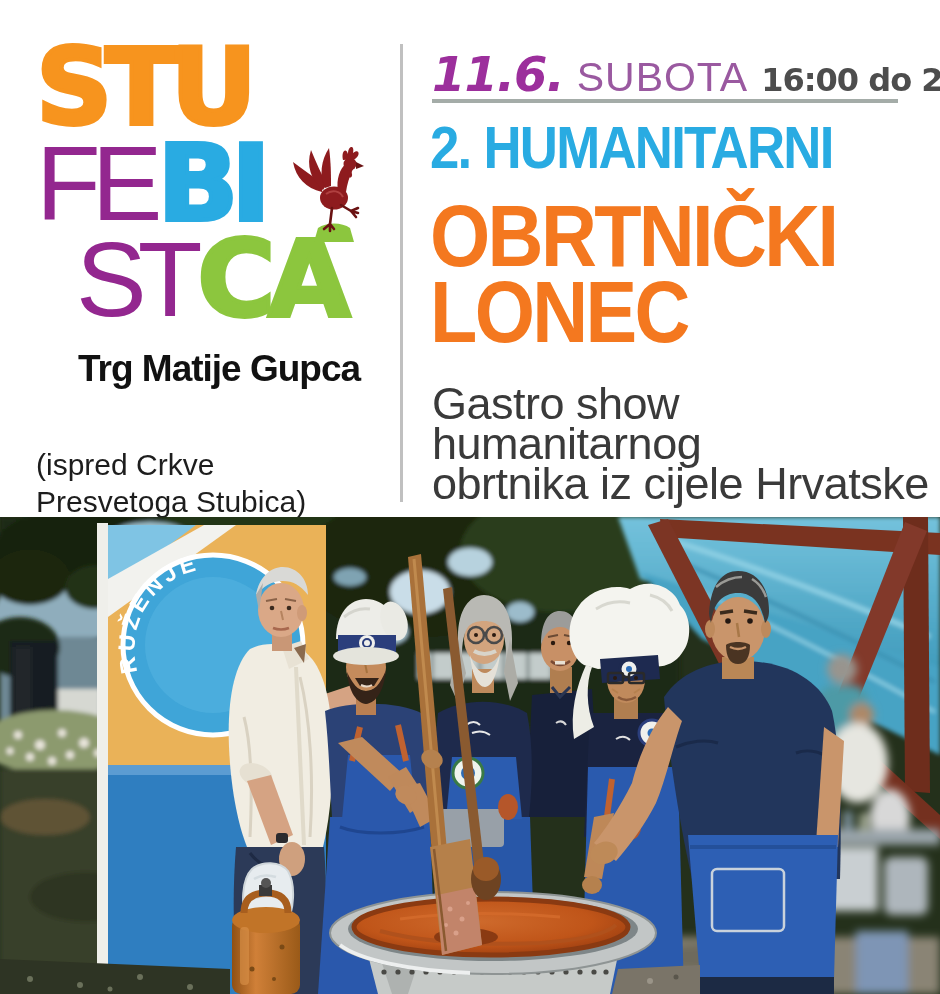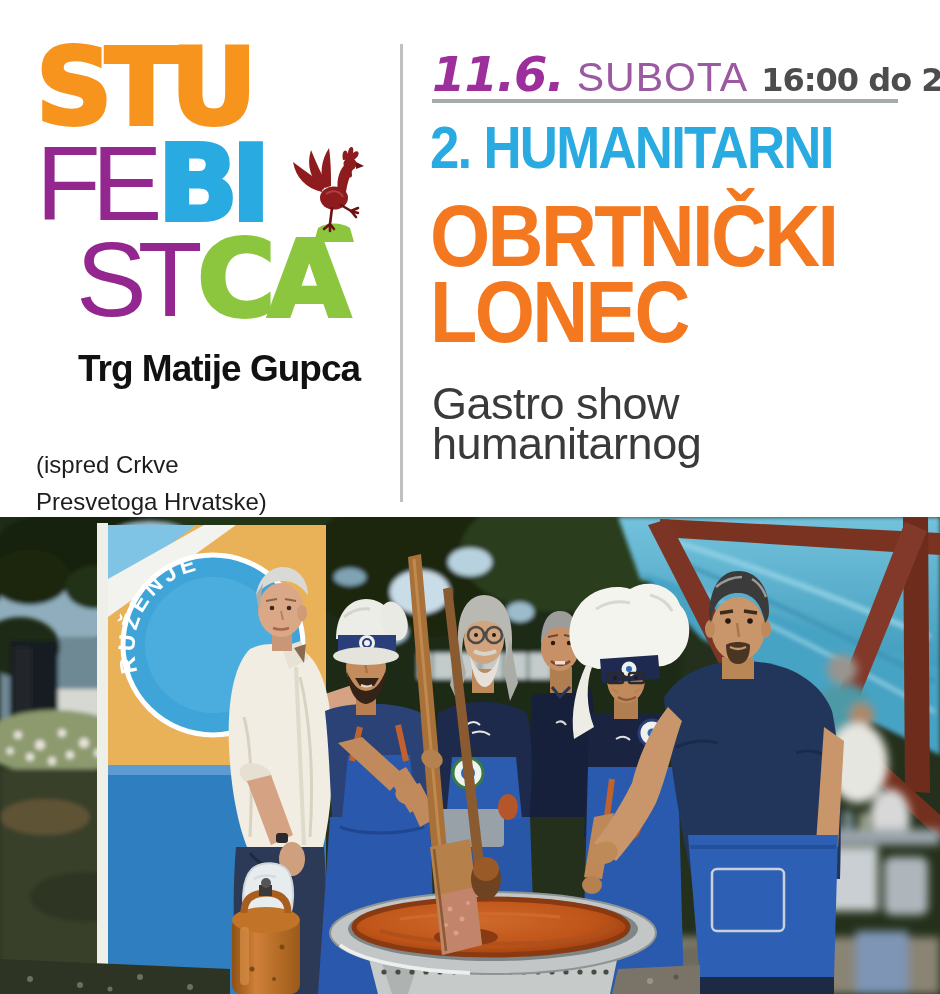--- a/index.html
+++ b/index.html
@@ -14,21 +14,21 @@
   .logo-thin{font-family:"Liberation Sans",sans-serif;font-weight:400;letter-spacing:-9px;margin-right:4px;}
   .l1{left:36px;top:34px;color:var(--logo_orange);}
   .l2{left:36px;top:130px;}
   .l3{left:76px;top:226px;}
   .c-purple{color:var(--logo_purple);}
   .c-blue{color:var(--logo_blue);}
   .c-green{color:var(--logo_green);}
   
   .venue{left:36px;top:346px;font-family:Liberation Sans, sans-serif;font-weight:bold;
          font-size:37px;line-height:45px;color:#111;letter-spacing:-1px;margin-left:42px;}
-  .venue-note{left:36px;top:446px;font-size:24px;line-height:37px;color:#1d1d1d;}
+  .venue-note{left:36px;top:446px;font-size:30px;line-height:37px;color:#1d1d1d;}
   
   .vrule{left:400px;top:44px;width:3px;height:458px;background:#c0c0c0;}
   
   .date-row{left:432px;top:46px;display:flex;align-items:baseline;gap:13px;white-space:nowrap;}
   .date-num{font-family:"DejaVu Sans",sans-serif;font-weight:bold;font-size:48px;color:var(--date_purple);letter-spacing:-1px;font-style:italic;}
   .date-day{font-size:41px;font-weight:400;color:var(--day_purple);letter-spacing:1px;}
   .date-time{font-family:"DejaVu Sans",sans-serif;font-weight:bold;font-size:32px;color:var(--time_gray);letter-spacing:-1px;}
   .hrule{left:432px;top:99px;width:466px;height:4px;background:var(--divider_gray);}
   .title{position:absolute;left:430px;font-family:"Liberation Sans",sans-serif;font-weight:bold;
          transform:scaleX(.88);transform-origin:0 50%;white-space:nowrap;line-height:1;letter-spacing:-2px;}
@@ -64,38 +64,39 @@
     <path d="M53,67 L63,73 M63,73 L70,70 M63,73 L70,75 M63,73 L68,79"></path>
   </g>
   <path d="M38,56 C44,51 52,53 55,59" stroke="#B04040" stroke-width="2" fill="none"></path>
 </svg>
 
 <div class="abs venue">
   <div>Trg Matije Gupca</div>
 </div>
 <div class="abs venue-note">
   <div>(ispred Crkve</div>
-  <div>Presvetoga Hrvatske)</div>
+  <div>Presvetoga Stubica)</div>
 </div>
 
 <div class="abs vrule"></div>
 
 <div class="abs date-row">
   <span class="date-num">11.6.</span>
   <span class="date-day">SUBOTA</span>
   <span class="date-time">16:00 do 20:00</span>
 </div>
 <div class="abs hrule"></div>
 
 <div class="title t1">2. HUMANITARNI</div>
 <div class="title t2">OBRTNIČKI</div>
 <div class="title t3">LONEC</div>
 
 <div class="abs desc">
   <div>Gastro show humanitarnog</div>
+  <div>obrtnika iz cijele Hrvatske</div>
 </div>
 
 <svg class="abs photo" width="940" height="477" viewBox="0 0 940 477">
   <defs>
     <radialGradient id="stew" cx="45%" cy="40%" r="70%">
       <stop offset="0%" stop-color="#CE6A2C"></stop>
         <stop offset="60%" stop-color="#C05519"></stop>
         <stop offset="100%" stop-color="#93380E"></stop>
     </radialGradient>
     <linearGradient id="tarp" x1="0" y1="0" x2="0" y2="1">

